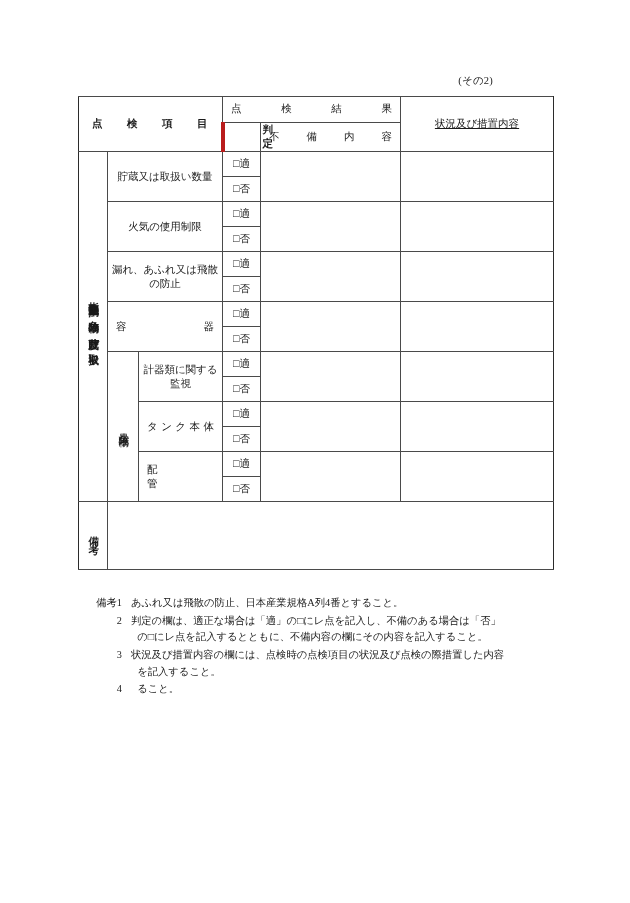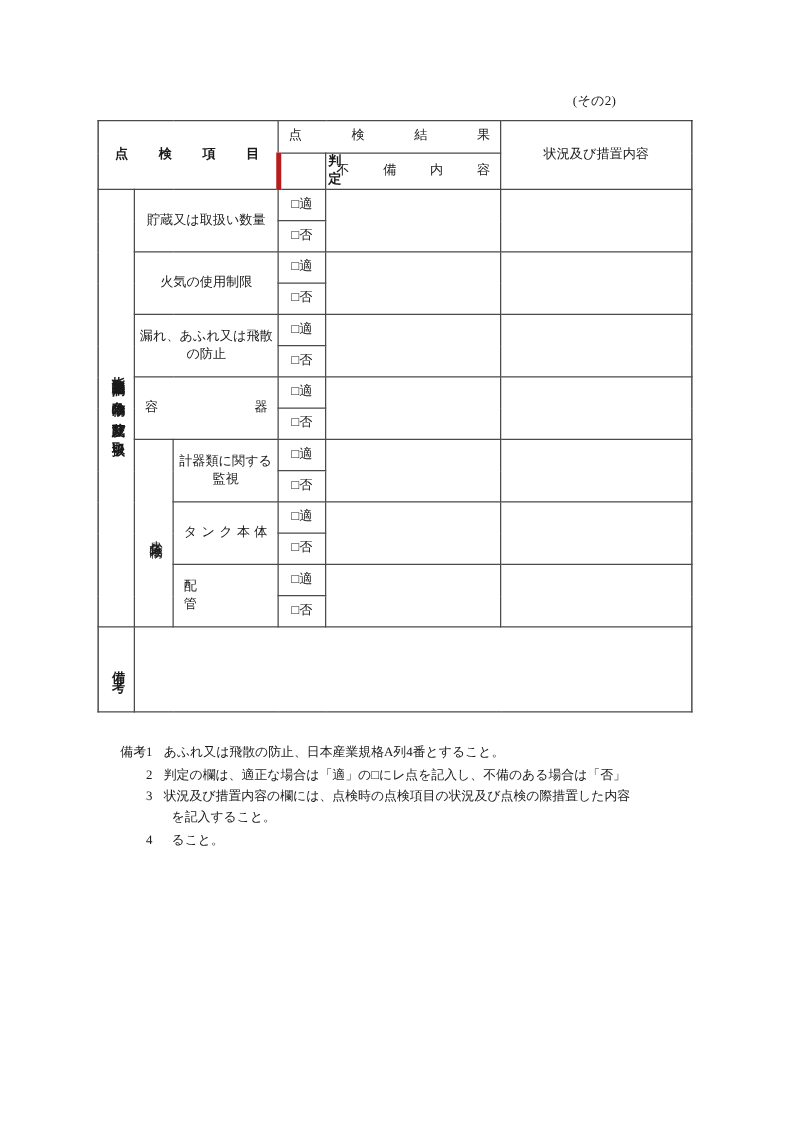--- a/index.html
+++ b/index.html
@@ -77,21 +77,21 @@
   }
   .spread-narrow {
     display: block;
     text-align: justify;
     text-align-last: justify;
     padding: 0 8px;
   }
   .hd-result { height: 26px; font-size: 11.5px; }
   .hd-judge  { height: 26px; font-size: 10.5px; }
   .hd-defect { height: 26px; font-size: 10.5px; }
-  .hd-status { height: 52px; font-size: 10.5px; }
+  .hd-status { height: 52px; font-size: 10.5px; text-decoration: underline; }
 
   
   .vert-label {
     writing-mode: vertical-rl;
     text-orientation: upright;
     display: block;
     margin: 0 auto;
     letter-spacing: 1.1px;
     font-size: 10.5px;
     line-height: 1;
@@ -320,20 +320,21 @@
       <span class="note-num n1">備考1</span>
       <span class="note-text">
         <span>あふれ又は飛散の防止、日本産業規格A列4番とすること。</span>
       </span>
     </div>
 
     <div class="note">
       <span class="note-num n2">2</span>
       <span class="note-text">
         <span>判定の欄は、適正な場合は「適」の□にレ点を記入し、不備のある場合は「否」</span>
+        <span class="cont">の□にレ点を記入するとともに、不備内容の欄にその内容を記入すること。</span>
       </span>
     </div>
 
     <div class="note">
       <span class="note-num n2">3</span>
       <span class="note-text">
         <span>状況及び措置内容の欄には、点検時の点検項目の状況及び点検の際措置した内容</span>
         <span class="cont">を記入すること。</span>
       </span>
     </div>

